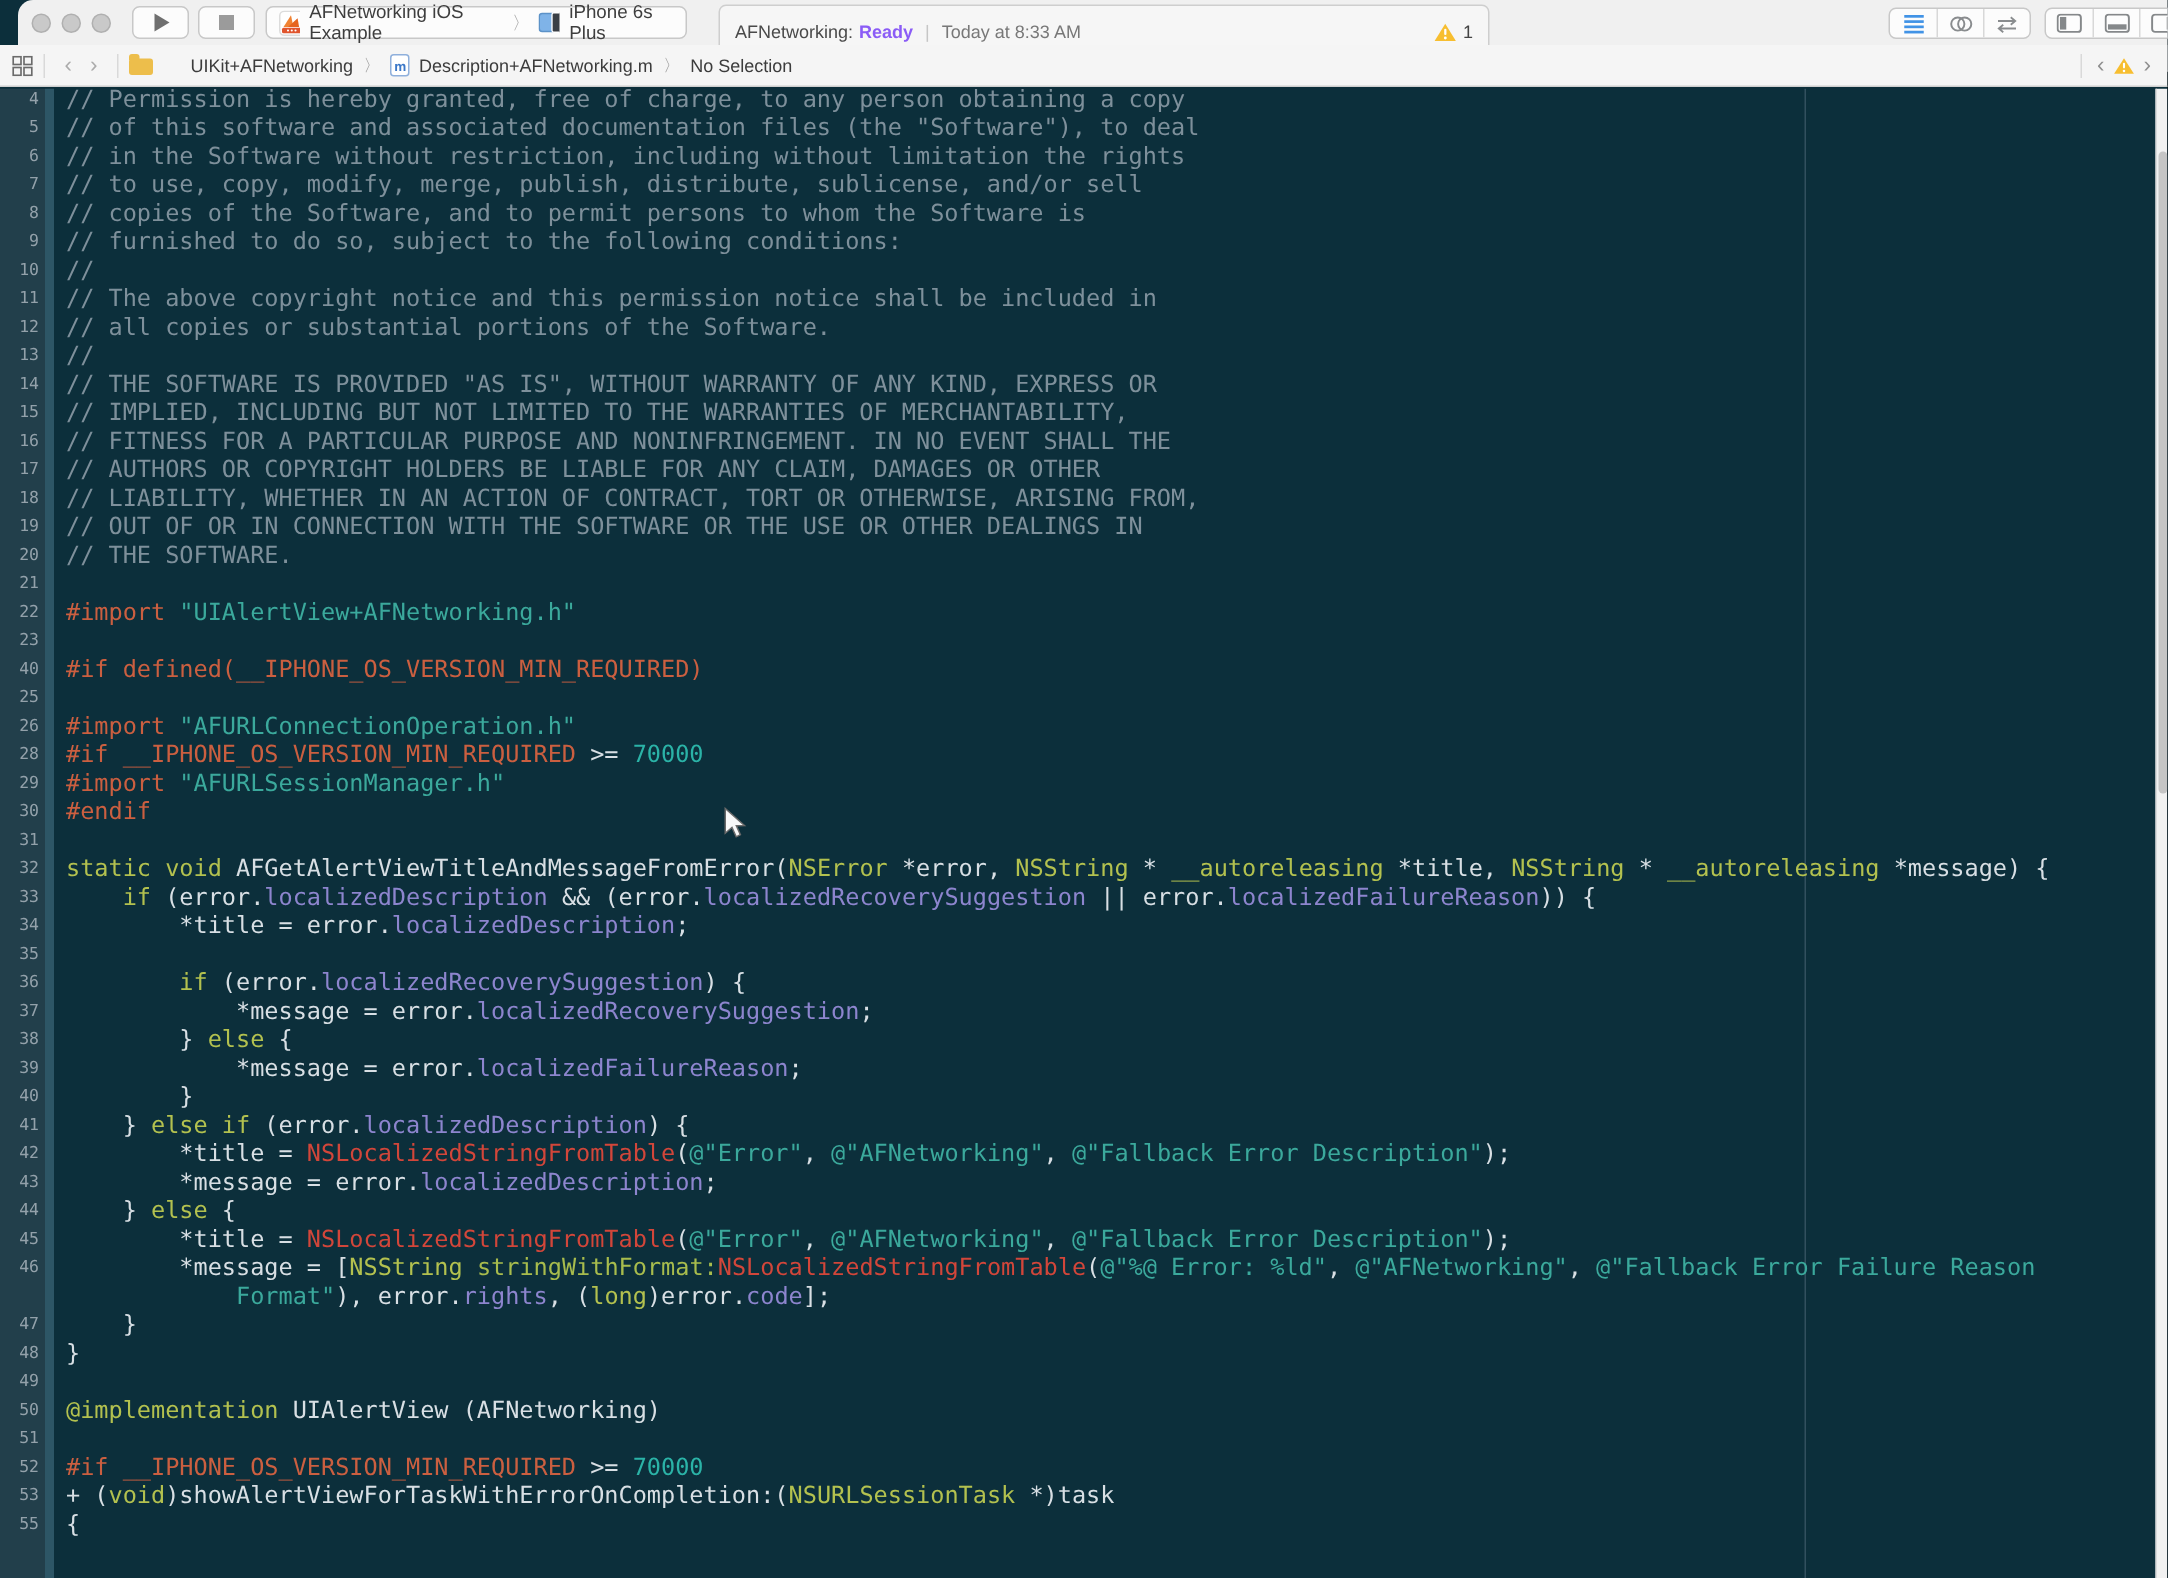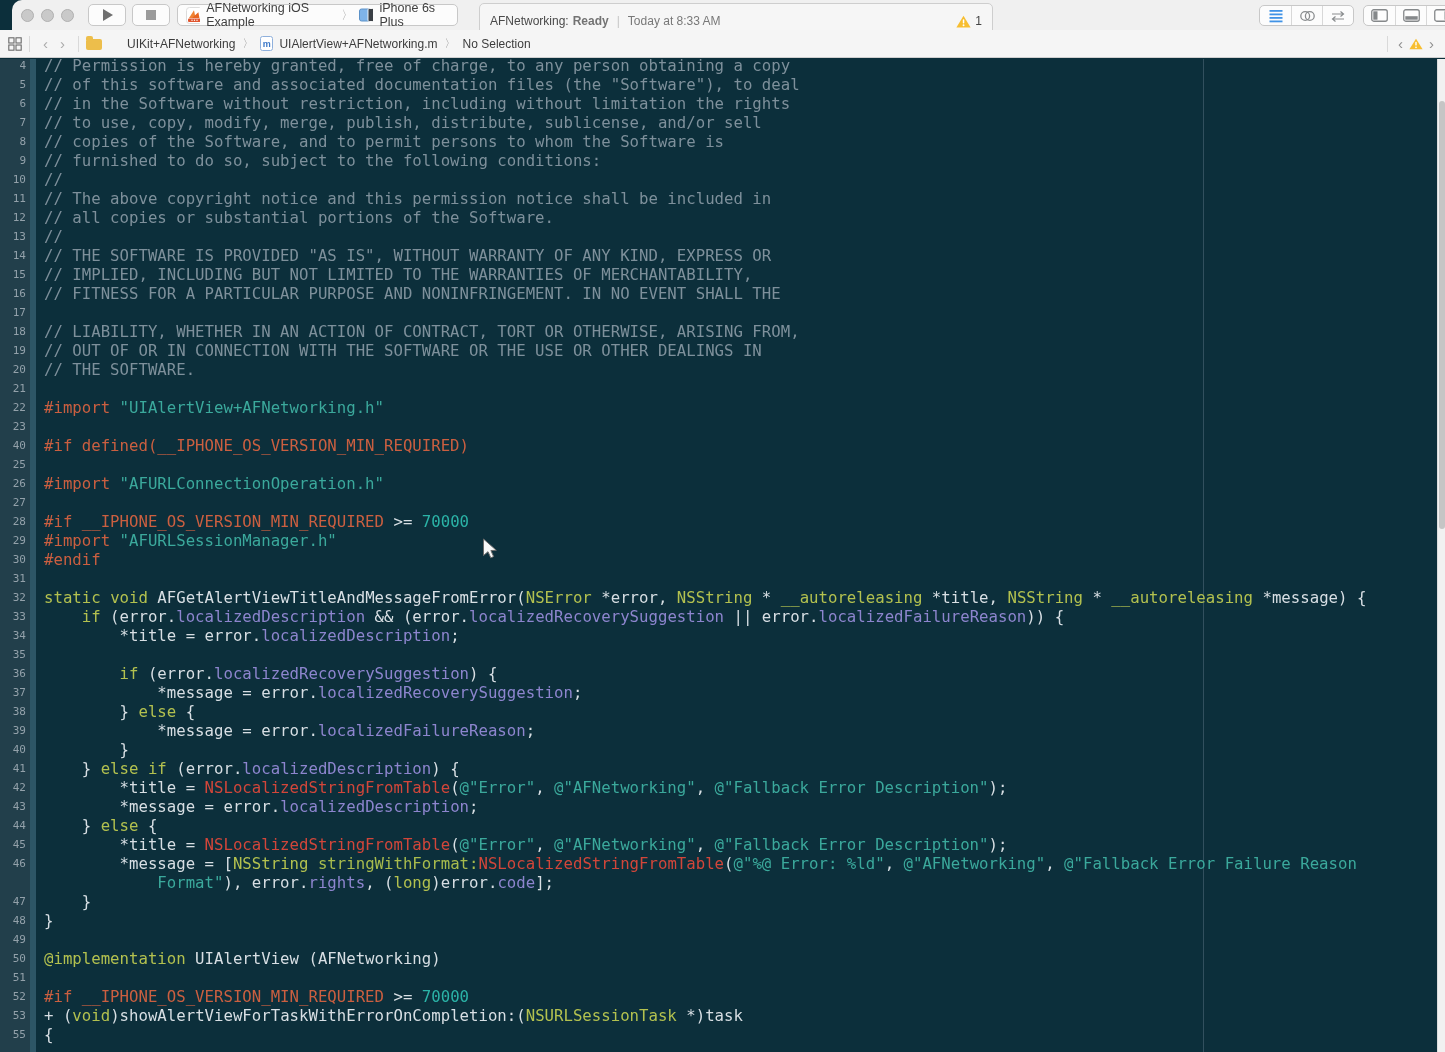--- a/index.html
+++ b/index.html
@@ -17,21 +17,21 @@
           display:flex; align-items:center; justify-content:center; }
   .play-tri { width:0; height:0; border-left:10px solid #6F6F6F;
               border-top:6px solid transparent; border-bottom:6px solid transparent; margin-left:2px;}
   .stop-sq { width:10px; height:10px; background:#9B9B9B; }
   #scheme { left:165px; width:281px; justify-content:flex-start; padding:0 8px; gap:6px;
             font-size:12.5px; color:#3E3E3E; }
   .crumb-sep { color:#A8A8A8; font-size:12px; }
   #status { position:absolute; left:467px; top:3px; width:514px; height:24px;
             background:var(--status-bg); border:1px solid var(--status-border); border-radius:5px;
             display:flex; align-items:center; font-size:12px; color:#4A4A4A; padding:17px 10px; }
-  #status .state { font-weight:bold; color:#737373; margin-left:4px; }
+  #status .state { font-weight:bold; color:#8b5cf6; margin-left:4px; }
   #status .pipe { color:#C6C6C6; margin:0 8px; }
   #status .time { color:#787878; }
   #status .spacer { flex:1; }
   #status .wcount { color:#444; margin-left:4px; }
   .seg-group { position:absolute; top:5px; height:21px; display:flex;
                background:var(--btn-bg); border:1px solid var(--btn-border); border-radius:5px; overflow:hidden; }
   .seg { width:31px; height:100%; display:flex; align-items:center; justify-content:center; }
   .seg + .seg { border-left:1px solid #D8D8D8; }
 
   
@@ -177,21 +177,21 @@
       <rect x="8" y="8" width="5.2" height="5.2" fill="none" stroke="#6B6B6B" stroke-width="1.1"></rect>
     </svg>
     <div class="jb-div"></div>
     <span class="nav-ch">‹</span>
     <span class="nav-ch">›</span>
     <div class="jb-div"></div>
     <span class="folder"></span>
     <span style="margin-left:25px">UIKit+AFNetworking</span>
     <span class="jb-sep">〉</span>
     <span class="mdoc">m</span>
-    <span style="margin-left:6px">UIAlertView+AFNetworking.m</span>
+    <span style="margin-left:6px">Description+AFNetworking.m</span>
     <span class="jb-sep">〉</span>
     <span>No Selection</span>
 
     <div id="jb-right">
       <div class="jb-div"></div>
       <span class="nav-ch" style="color:#8F8F8F;padding:0 3px">‹</span>
       <svg width="14" height="12" style="margin:0 3px">
         <path d="M7 0.8 L13.6 11.2 H0.4 Z" fill="#F7BE30"></path>
         <rect x="6.3" y="3.8" width="1.4" height="3.8" rx="0.7" fill="#fff"></rect>
         <circle cx="7" cy="9.3" r="0.85" fill="#fff"></circle>
@@ -266,20 +266,21 @@
           <span class="code"><span class="tk-cm">// IMPLIED, INCLUDING BUT NOT LIMITED TO THE WARRANTIES OF MERCHANTABILITY,</span></span>
         </div>
         <div class="row">
           <span class="ln">16</span>
           <span class="stripe-cell"></span>
           <span class="code"><span class="tk-cm">// FITNESS FOR A PARTICULAR PURPOSE AND NONINFRINGEMENT. IN NO EVENT SHALL THE</span></span>
         </div>
         <div class="row">
           <span class="ln">17</span>
           <span class="stripe-cell"></span>
+          <span class="code"><span class="tk-cm">// AUTHORS OR COPYRIGHT HOLDERS BE LIABLE FOR ANY CLAIM, DAMAGES OR OTHER</span></span>
         </div>
         <div class="row">
           <span class="ln">18</span>
           <span class="stripe-cell"></span>
           <span class="code"><span class="tk-cm">// LIABILITY, WHETHER IN AN ACTION OF CONTRACT, TORT OR OTHERWISE, ARISING FROM,</span></span>
         </div>
         <div class="row">
           <span class="ln">19</span>
           <span class="stripe-cell"></span>
           <span class="code"><span class="tk-cm">// OUT OF OR IN CONNECTION WITH THE SOFTWARE OR THE USE OR OTHER DEALINGS IN</span></span>
@@ -311,25 +312,20 @@
         </div>
         <div class="row">
           <span class="ln">25</span>
           <span class="stripe-cell"></span>
           <span class="code"></span>
         </div>
         <div class="row">
           <span class="ln">26</span>
           <span class="stripe-cell"></span>
           <span class="code"><span class="tk-pp">#import </span><span class="tk-st">"AFURLConnectionOperation.h"</span></span>
-        </div>
-        <div class="row">
-          <span class="ln">27</span>
-          <span class="stripe-cell"></span>
-          <span class="code"></span>
         </div>
         <div class="row">
           <span class="ln">28</span>
           <span class="stripe-cell"></span>
           <span class="code"><span class="tk-pp">#if __IPHONE_OS_VERSION_MIN_REQUIRED </span><span class="tk-pl">&gt;= </span><span class="tk-nu">70000</span></span>
         </div>
         <div class="row">
           <span class="ln">29</span>
           <span class="stripe-cell"></span>
           <span class="code"><span class="tk-pp">#import </span><span class="tk-st">"AFURLSessionManager.h"</span></span>

